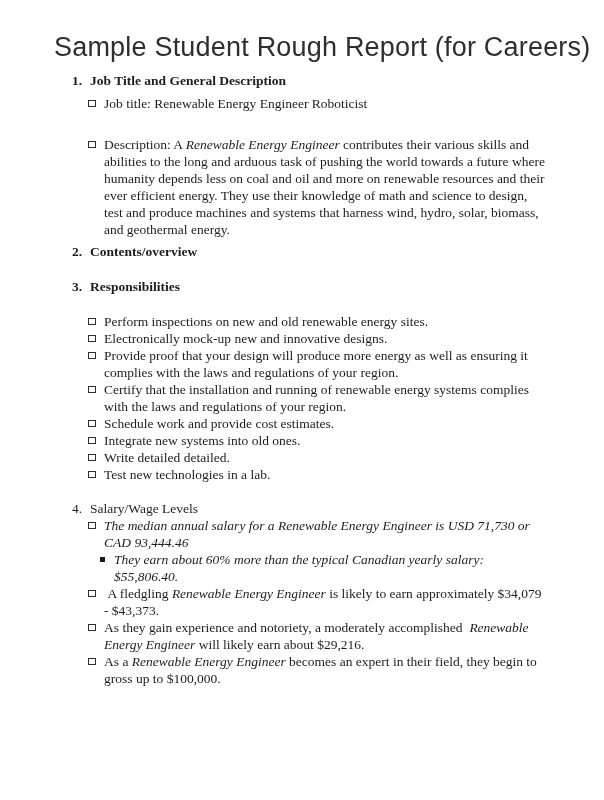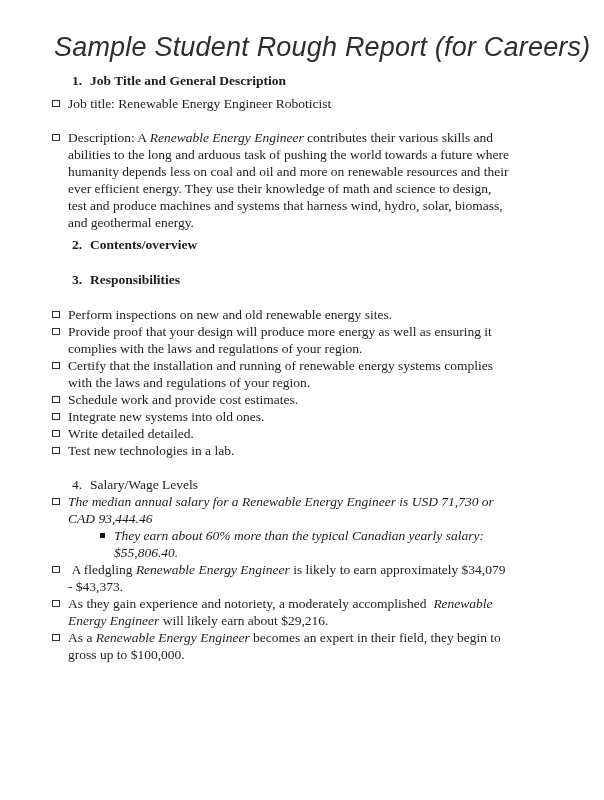--- a/index.html
+++ b/index.html
@@ -15,38 +15,37 @@
     color: #1d1d1d;
   }
   .title {
     font-family: "Liberation Sans", sans-serif;
     font-size: 27px;
     line-height: 33px;
     font-weight: 400;
     color: #2e2e2e;
     padding: 31px 0 0 54px;
     letter-spacing: 0.2px;
-    font-style: italic;
   }
   .doc-body { padding-top: 8px; }
 
   .section { margin: 0; }
   .sec1 { margin-top: 5px; }
   .sec2 { margin-top: 18px; }
   .sec3 { margin-top: 17px; }
 
   .heading { display: flex; padding-left: 72px; }
   .heading.bold { font-weight: 700; }
   .sec0 .heading { margin-bottom: 6px; }
   .sec2 .heading { margin-bottom: 18px; }
   .num { flex: 0 0 18px; }
 
   .item { display: flex; align-items: flex-start; }
-  .item.gap { margin-top: 17px; }
-  .item.l2 { padding-left: 52px; }
+  .item.gap { margin-top: 24px; }
+  .item.l2 { padding-left: 88px; }
   .item.l2 .txt { width: 442px; }
   .item.l3 { padding-left: 100px; }
   .item.l3 .txt { width: 402px; }
 
   .bullet { flex: 0 0 auto; display: inline-block; }
   .b2 {
     width: 6px; height: 5px;
     border: 1px solid #2f2f2f;
     margin: 5px 8px 0 0;
     box-sizing: content-box;
@@ -89,20 +88,24 @@
         <div class="heading bold">
           <span class="num">3.</span>
           <span class="htxt">Responsibilities</span>
         </div>
         <div class="item l2">
           <span class="bullet b2"></span>
           <span class="txt"><span>Perform inspections on new and old renewable energy sites.</span></span>
         </div>
         <div class="item l2">
           <span class="bullet b2"></span>
+          <span class="txt"><span>Electronically mock-up new and innovative designs.</span></span>
+        </div>
+        <div class="item l2">
+          <span class="bullet b2"></span>
           <span class="txt"><span>Provide proof that your design will produce more energy as well as ensuring it complies with the laws and regulations of your region.</span></span>
         </div>
         <div class="item l2">
           <span class="bullet b2"></span>
           <span class="txt"><span>Certify that the installation and running of renewable energy systems complies with the laws and regulations of your region.</span></span>
         </div>
         <div class="item l2">
           <span class="bullet b2"></span>
           <span class="txt"><span>Schedule work and provide cost estimates.</span></span>
         </div>

